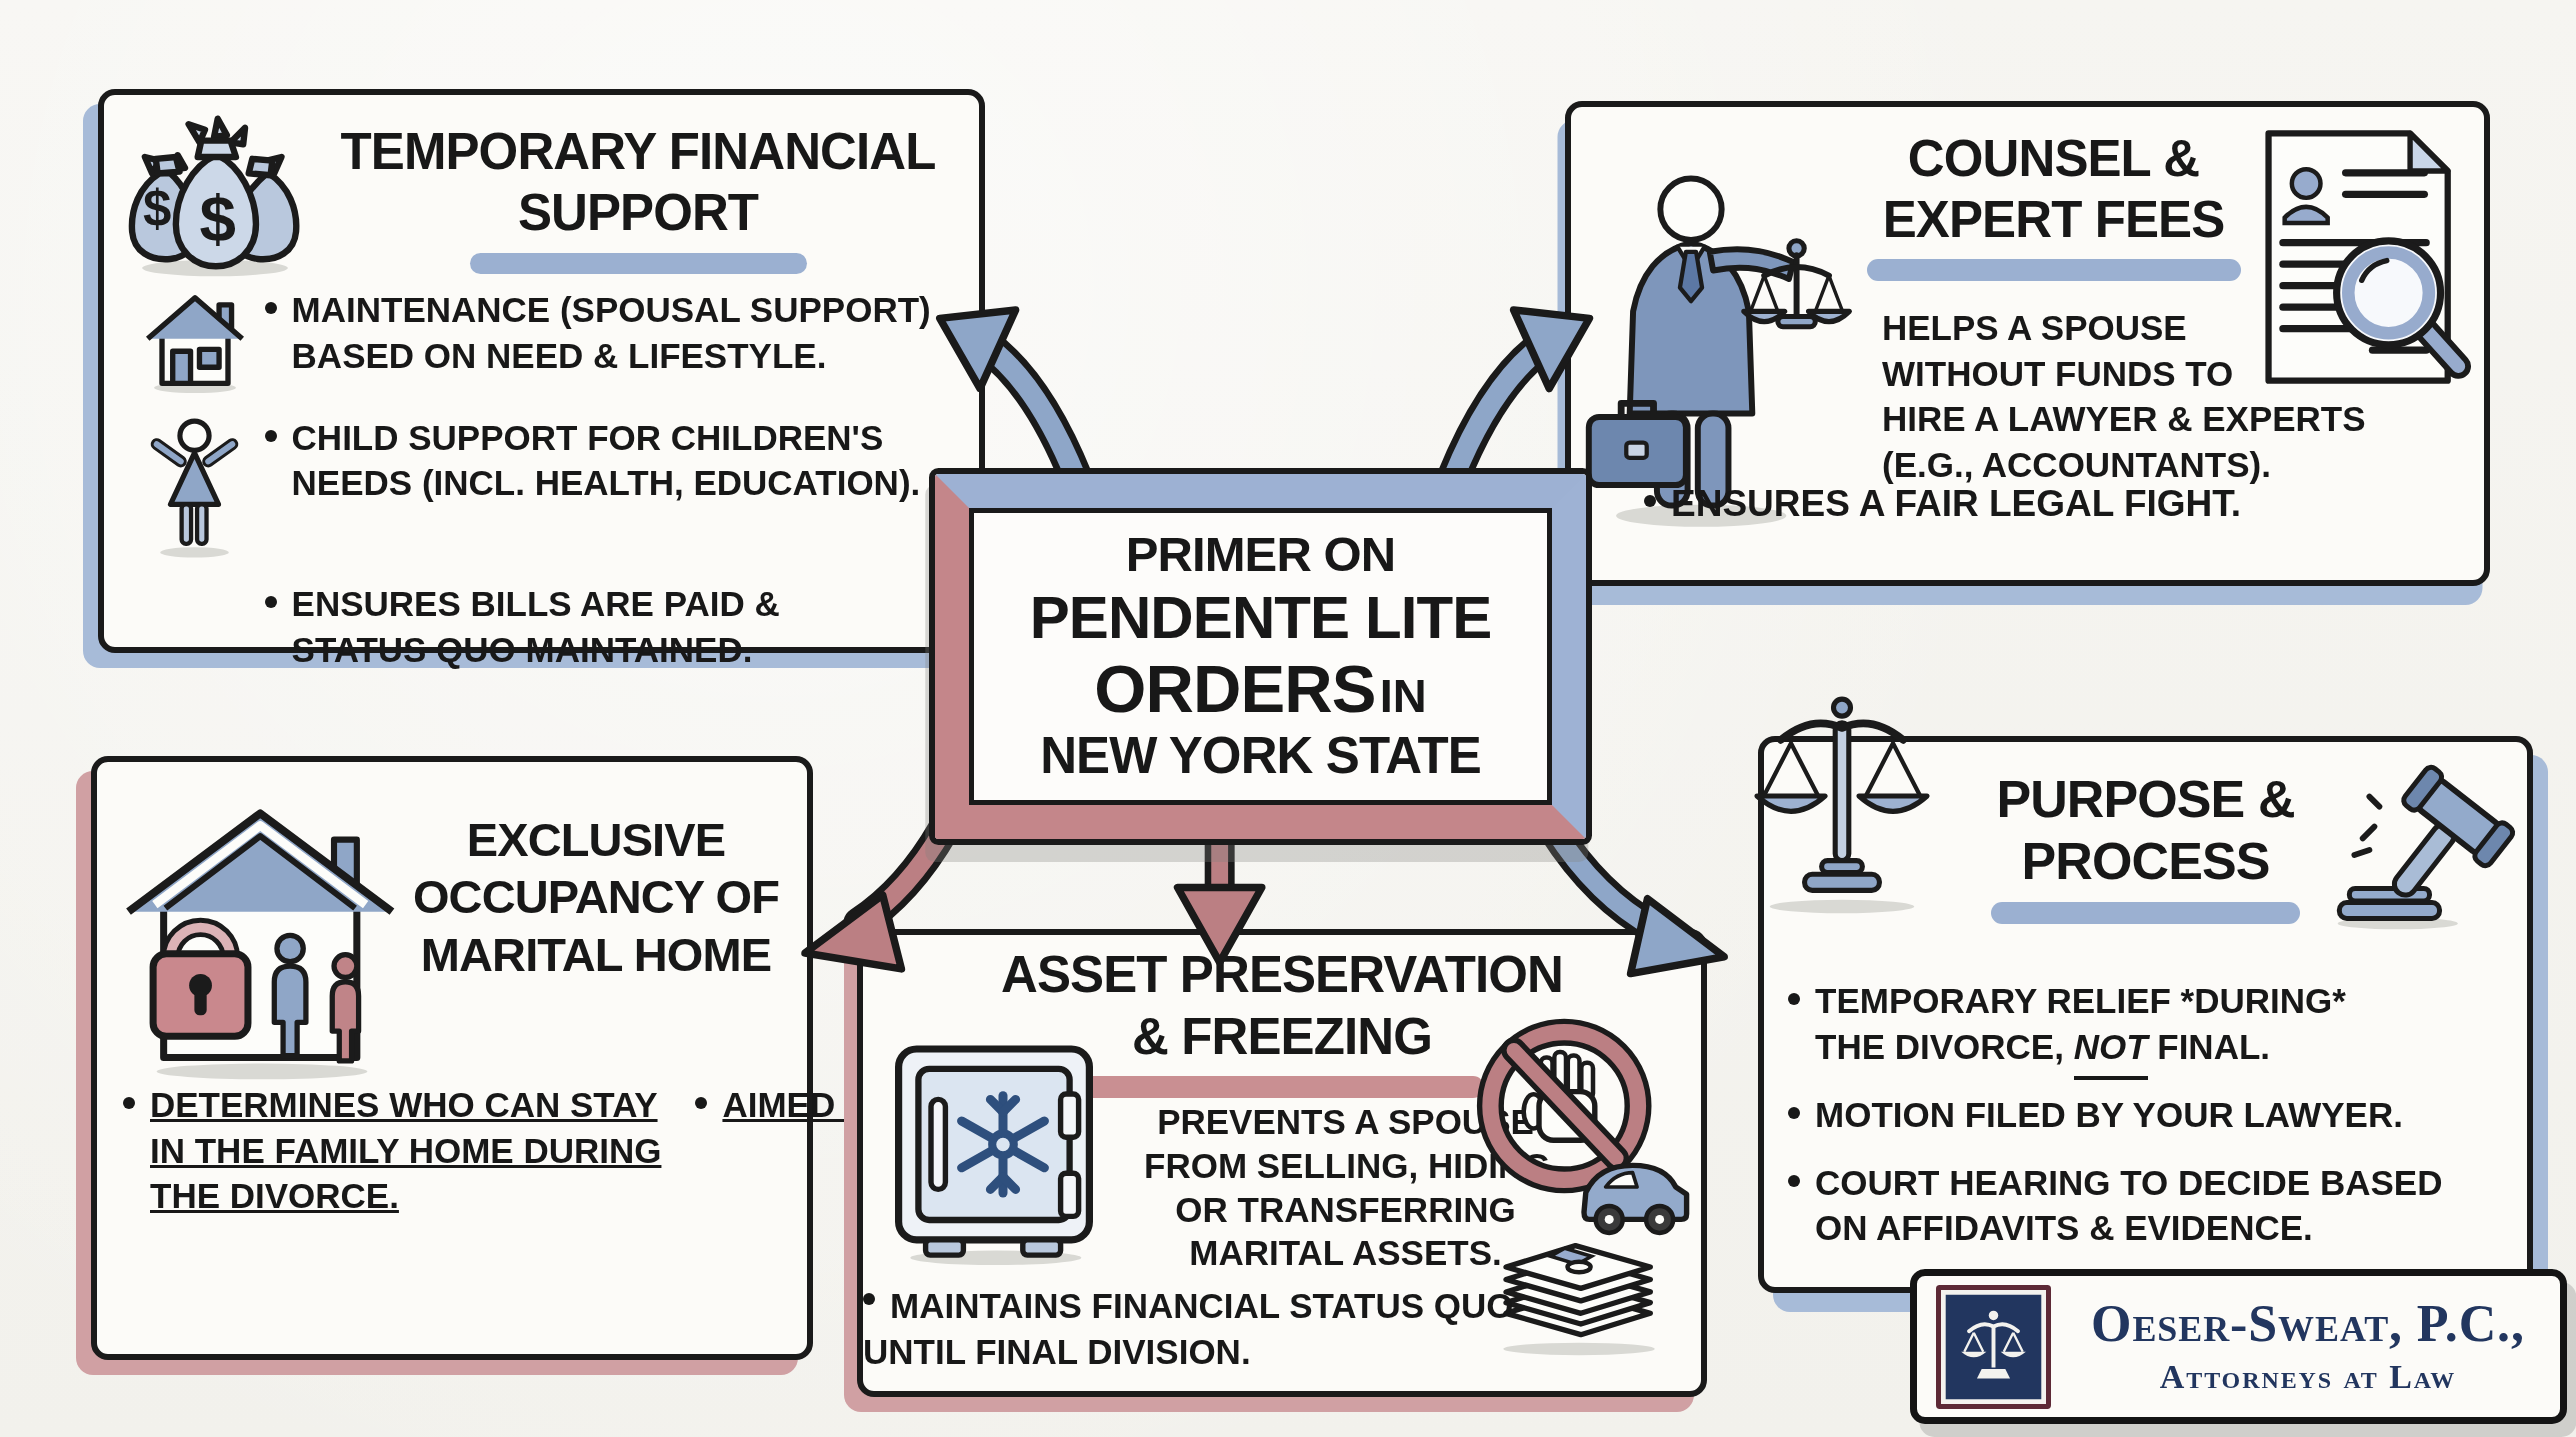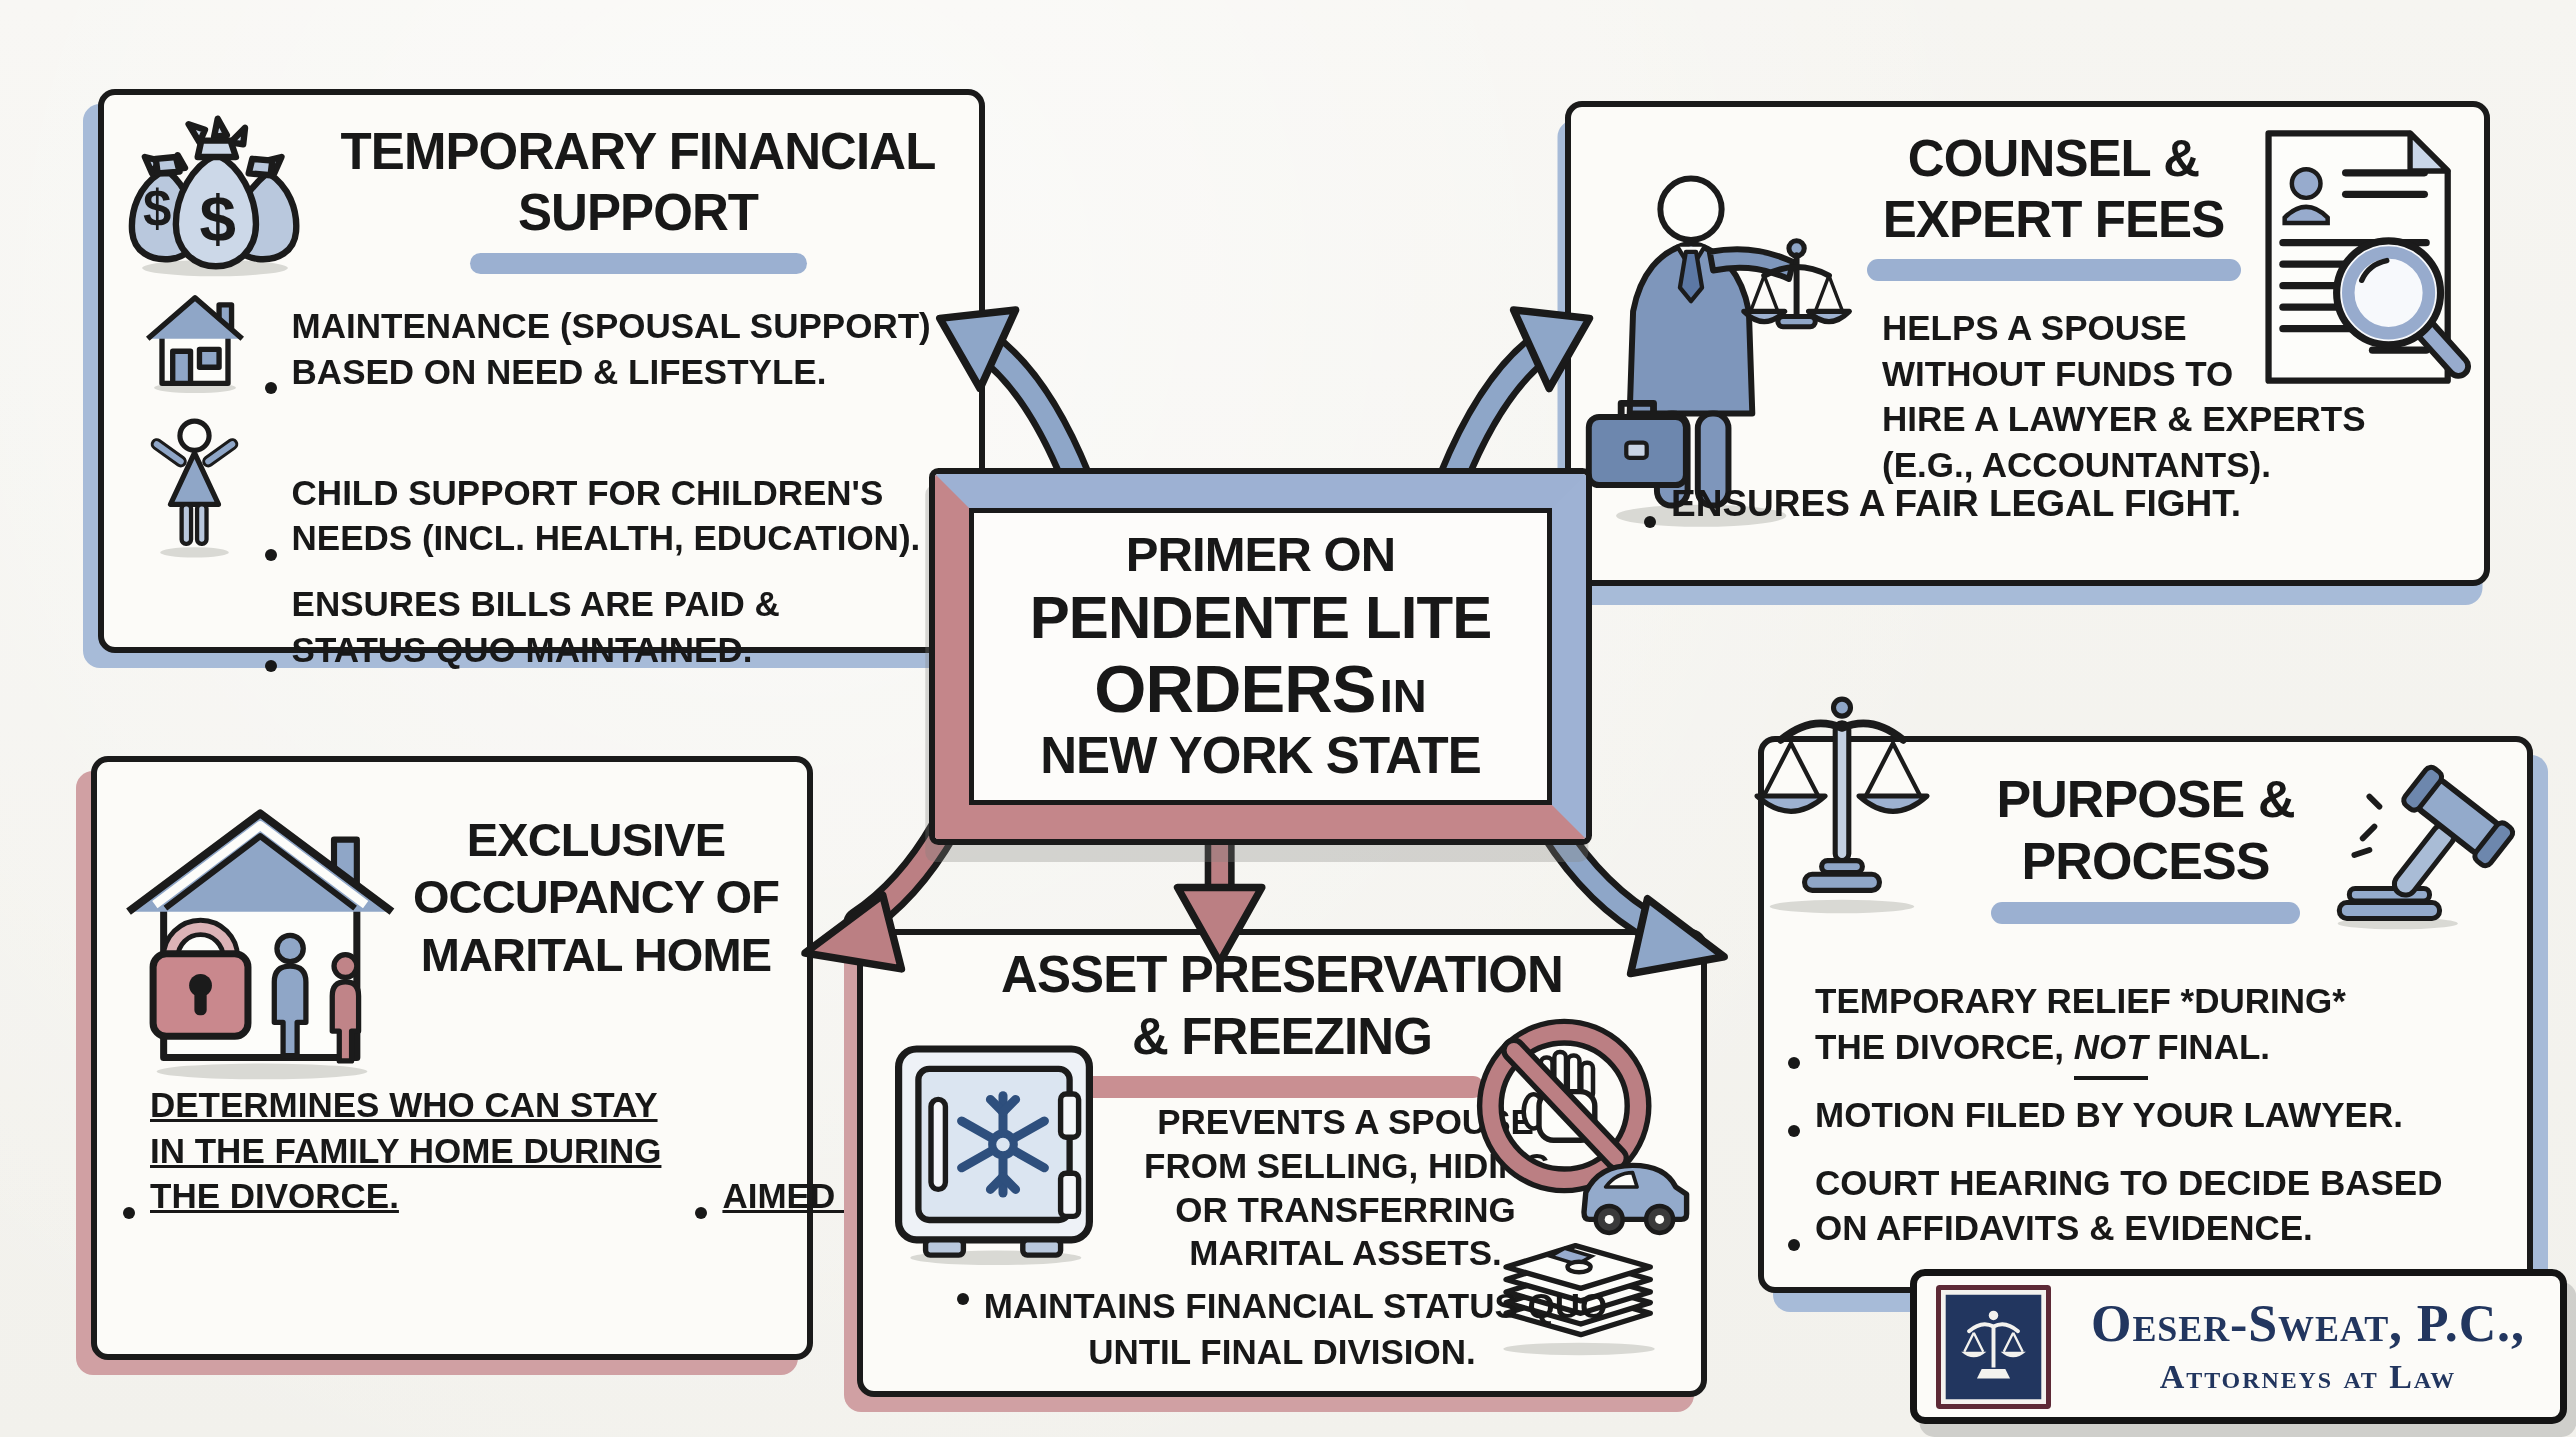--- a/index.html
+++ b/index.html
@@ -50,21 +50,21 @@
 
   
   .title-line{font-weight:bold;letter-spacing:-0.9px;white-space:nowrap;}
   .t54{font-size:51px;line-height:1.2;}
   .t50{font-size:47px;line-height:1.22;}
   .t56{font-size:52px;line-height:1.2;}
   .underbar{height:21.5px;border-radius:11.2px;margin:9.4px auto 0 auto;}
   .ub-blue{background:#9bb0d1;}
   .ub-red{background:#c98f92;}
   .btxt{font-size:35px;font-weight:bold;line-height:1.3;white-space:nowrap;}
-  .brow{display:flex;align-items:flex-end;}
+  .brow{display:flex;align-items:flex-start;}
   .dot{width:12px;height:12px;border-radius:50%;background:#181818;flex:none;margin:15px 15px 0 0;}
   .not-u{border-bottom:4.7px solid #181818;padding-bottom:10px;font-style:italic;}
 
   
   .box1 .title-block{position:absolute;left:211px;top:26px;width:646px;text-align:center;}
   .box1 .rows{position:absolute;left:20.6px;top:192px;width:838px;display:flex;flex-direction:column;gap:20.6px;}
   .box1 .icon-cell{width:140px;flex:none;display:flex;justify-content:center;}
   .box1 .money{position:absolute;left:15px;top:11.2px;}
 
   
@@ -79,21 +79,21 @@
   .box4 .title-block{position:absolute;left:307px;top:49px;width:384px;text-align:center;}
   .box4 .bullets{position:absolute;left:26px;top:320px;display:flex;flex-direction:row;gap:34px;text-decoration:underline;}
 
   
   .box5 .title-block{position:absolute;left:0;top:9.4px;width:100%;text-align:center;}
   .box5 .safe{position:absolute;left:22.5px;top:105px;}
   .box5 .para{position:absolute;left:281px;top:165px;width:403px;text-align:center;}
   .box5 .para .btxt{font-size:35px;line-height:1.25;}
   .box5 .nosign{position:absolute;right:9.4px;top:81px;}
   .box5 .cash{position:absolute;right:24px;top:298px;}
-  .box5 .bullet1{position:absolute;left:0;top:348px;width:100%;text-align:center;}
+  .box5 .bullet1{position:absolute;left:0;top:348px;width:100%;text-align:left;}
   .box5 .bullet1 .idot{display:inline-block;width:12px;height:12px;border-radius:50%;background:#181818;margin-right:15px;vertical-align:13px;}
 
   
   .box6 .scales{position:absolute;left:-24px;top:-49px;}
   .box6 .gavel{position:absolute;right:3.7px;top:1.9px;}
   .box6 .title-block{position:absolute;left:185px;top:26px;width:393px;text-align:center;}
   .box6 .bullets{position:absolute;left:24px;top:236px;display:flex;flex-direction:column;gap:22.5px;}
 
   
   .logo{

